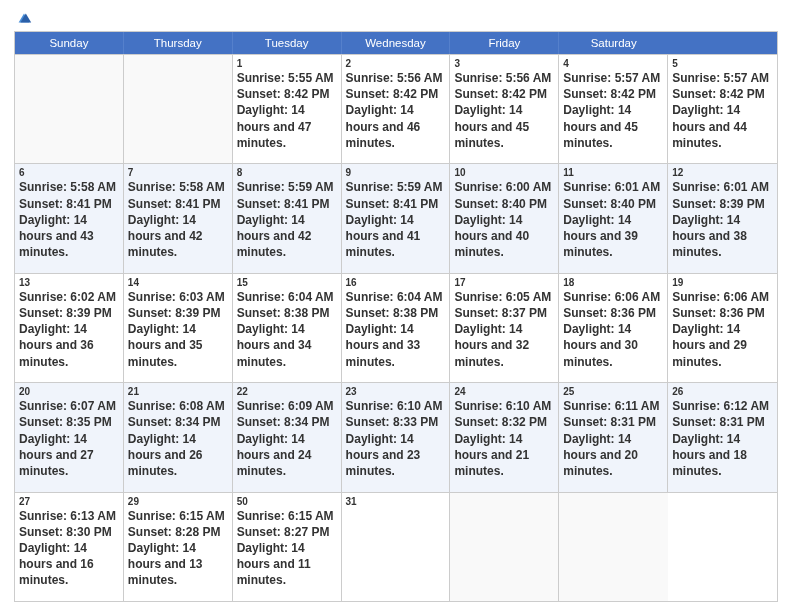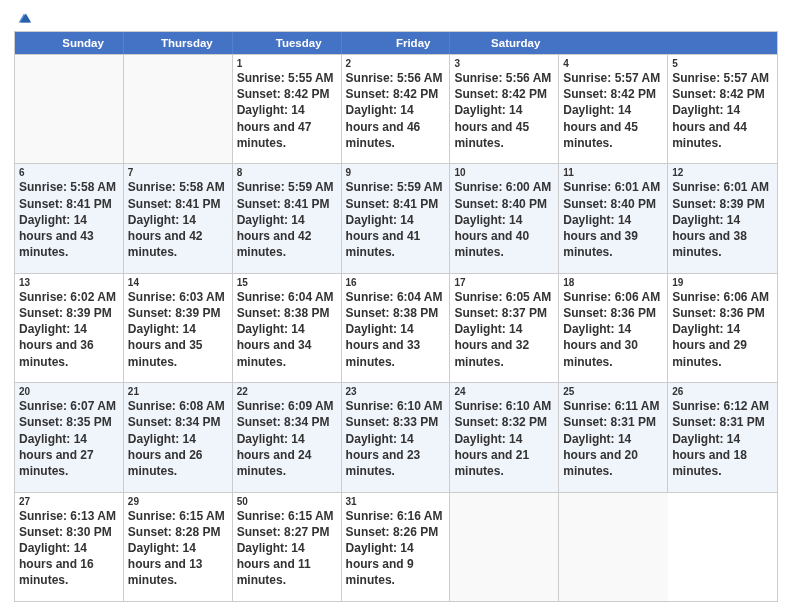--- a/index.html
+++ b/index.html
@@ -63,23 +63,23 @@
       border: 1px solid #ccc;
     }
     .cal-header-row {
       display: grid;
       grid-template-columns: repeat(7, 1fr);
       background: #4472c4;
     }
     .cal-header-cell {
       color: #fff;
       font-size: 11.5px;
-      font-weight: bold;
+      font-weight: normal;
       padding: 5px 19px;
-      text-align: right;
+      text-align: center;
       border-right: 1px solid #5580cc;
     }
     .cal-header-cell:last-child { border-right: none; }
     .cal-body {
       flex: 1;
       display: flex;
       flex-direction: column;
     }
     .cal-week {
       display: grid;
@@ -133,20 +133,21 @@
       <div class="month-title"></div>
       <div class="location"></div>
     </div>
   </div>
 
   <div class="calendar">
     <div class="cal-header-row">
     <div class="cal-header-cell">Sunday</div>
         <div class="cal-header-cell">Thursday</div>
         <div class="cal-header-cell">Tuesday</div>
+        <div class="cal-header-cell">Wednesday</div>
         <div class="cal-header-cell">Friday</div>
         <div class="cal-header-cell">Saturday</div>
       </div>
     <div class="cal-body">
     <div class="cal-week">
           <div class="cal-cell empty"></div>
           <div class="cal-cell empty"></div>
           <div class="cal-cell">
             <div class="day-number">1</div>
             <div class="day-info">Sunrise: 5:55 AM<br>Sunset: 8:42 PM<br>Daylight: 14 hours and 47 minutes.</div>
@@ -266,20 +267,19 @@
           <div class="cal-cell">
             <div class="day-number">29</div>
             <div class="day-info">Sunrise: 6:15 AM<br>Sunset: 8:28 PM<br>Daylight: 14 hours and 13 minutes.</div>
           </div>
           <div class="cal-cell">
             <div class="day-number">50</div>
             <div class="day-info">Sunrise: 6:15 AM<br>Sunset: 8:27 PM<br>Daylight: 14 hours and 11 minutes.</div>
           </div>
           <div class="cal-cell">
             <div class="day-number">31</div>
-            <div class="day-info">Sunrise: 6:16 AM<br>Sunset: 8:26 PM<br>Daylight: 14 hours and 9 minutes.</div>
           </div>
           <div class="cal-cell empty"></div>
           <div class="cal-cell empty"></div>
         </div>
       </div>
   </div>
 </div>
 
 </body></html>

